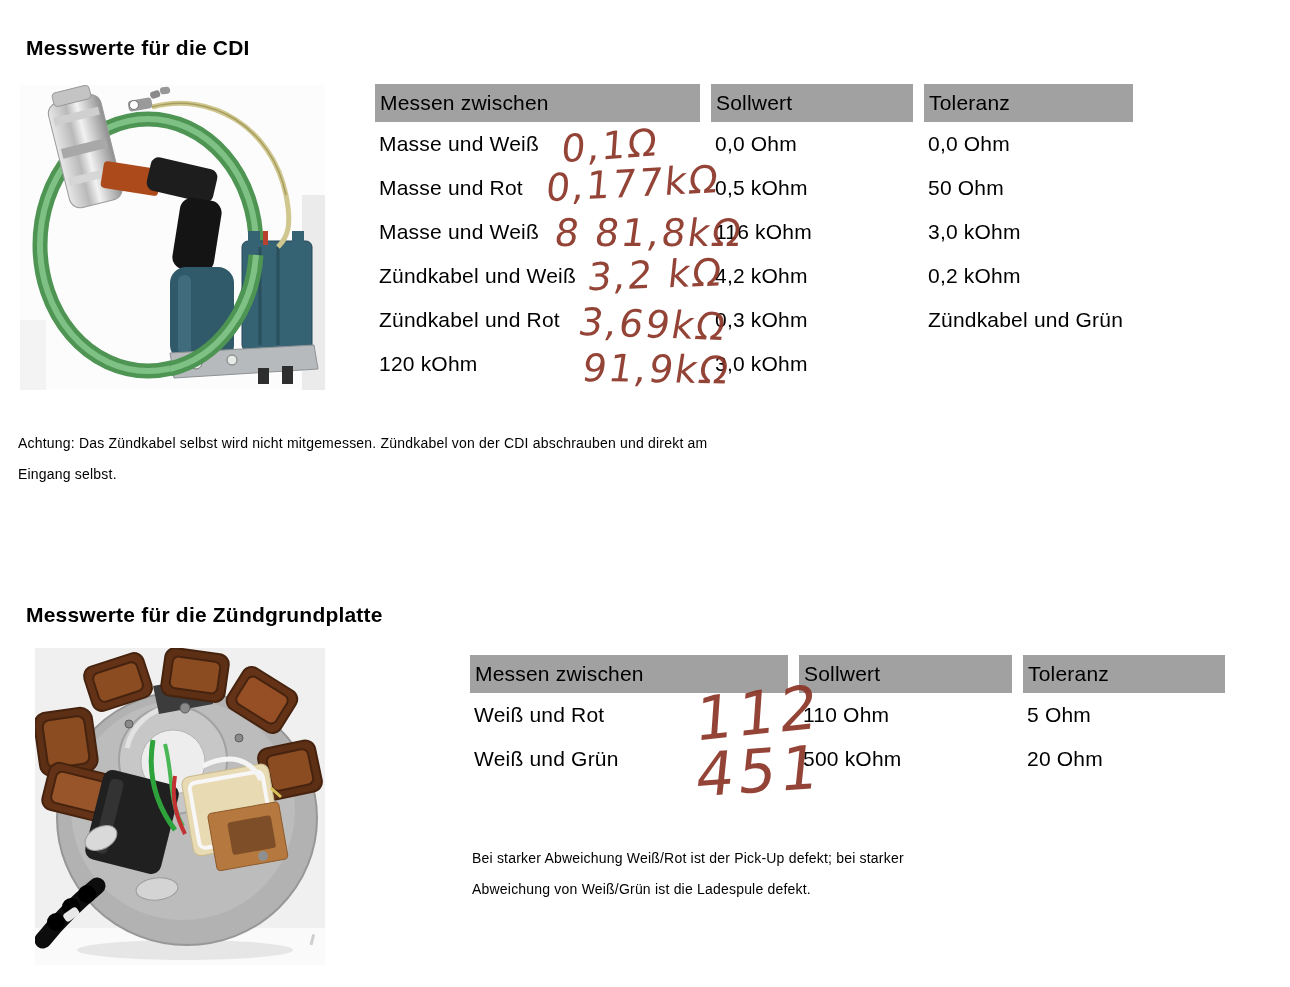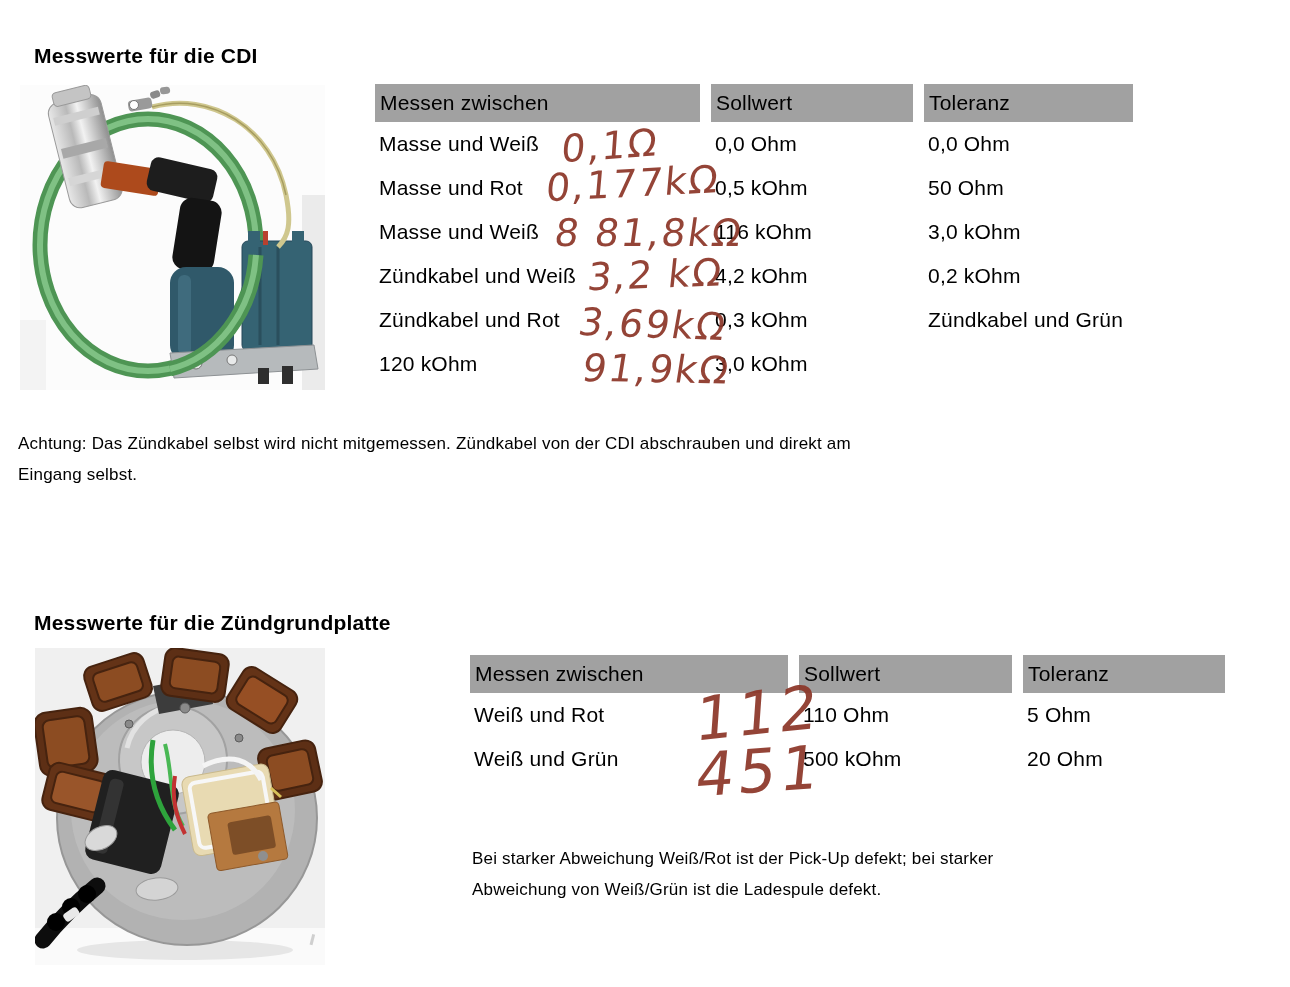--- a/index.html
+++ b/index.html
@@ -1,32 +1,32 @@
 <!DOCTYPE html>
 <html><head>
 <meta charset="utf-8">
 <style>
   html,body{margin:0;padding:0;background:#fff;}
   .page{position:relative;width:1290px;height:987px;background:#ffffff;overflow:hidden;
         font-family:"Liberation Sans",sans-serif;color:#000;}
-  .title{position:absolute;margin:16px;font-size:21px;font-weight:bold;letter-spacing:.2px;}
+  .title{position:absolute;margin:8px;font-size:21px;font-weight:bold;letter-spacing:.2px;}
   .t-cdi{left:18px;top:28px;}
   .t-zgp{left:18px;top:595px;}
   .photo{position:absolute;}
   .photo-cdi{left:20px;top:85px;}
   .photo-zgp{left:35px;top:648px;}
   .mtable{position:absolute;display:grid;column-gap:11px;}
   .table1{left:375px;top:84px;grid-template-columns:325px 202px 209px;
           grid-template-rows:38px repeat(6,44px);}
   .table2{left:470px;top:655px;grid-template-columns:318px 213px 202px;
           grid-template-rows:38px repeat(2,44px);}
   .th{background:#a1a1a1;display:flex;align-items:center;padding-left:5px;
       font-size:21px;letter-spacing:.2px;}
   .td{display:flex;align-items:center;padding-left:4px;font-size:21px;letter-spacing:.2px;}
-  .note{position:absolute;margin:0;font-size:17px;line-height:31px;letter-spacing:.2px;}
+  .note{position:absolute;margin:0;font-size:14px;line-height:31px;letter-spacing:.2px;}
   .note1{left:18px;top:428px;width:1180px;}
   .note2{left:472px;top:843px;width:760px;}
   .hand{position:absolute;color:#8c3527;font-family:"DejaVu Sans",sans-serif;
         font-size:38px;letter-spacing:2px;transform-origin:left top;white-space:nowrap;
         opacity:.92;}
   .hand-lg{font-size:60px;letter-spacing:4px;}
 </style>
 </head>
 <body>
 

